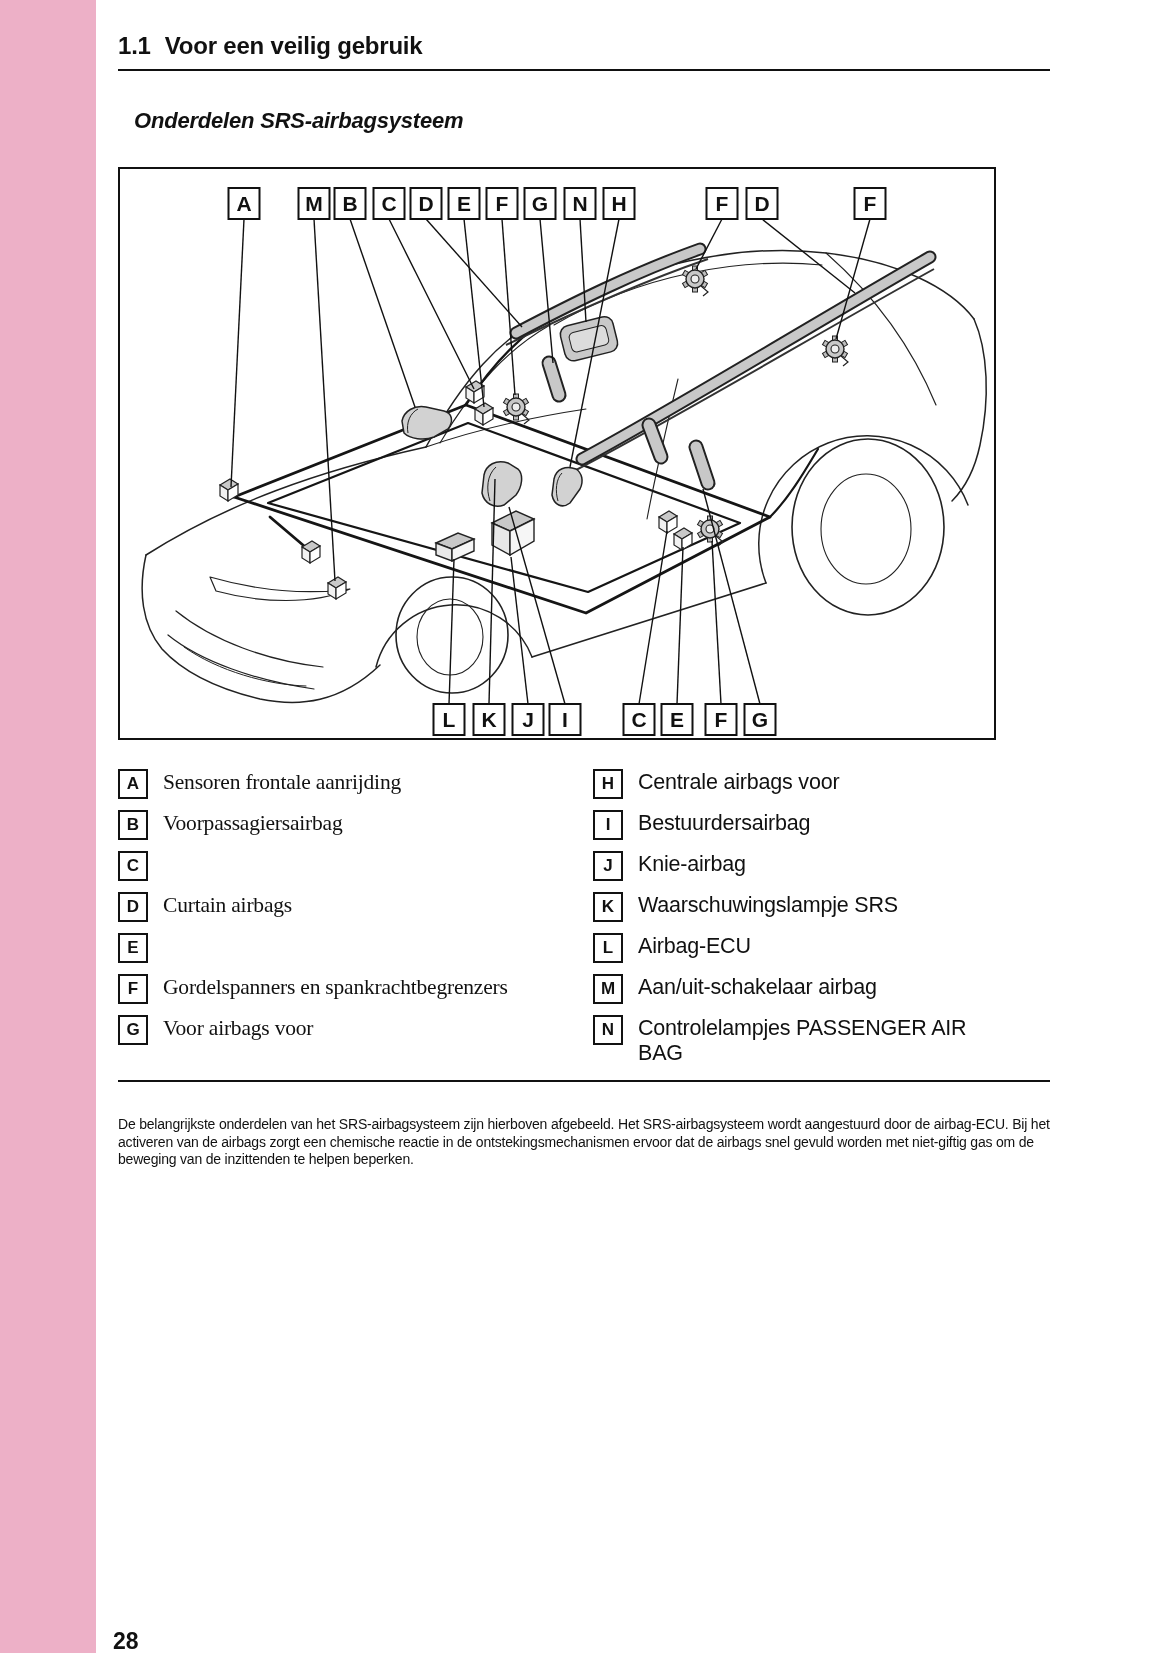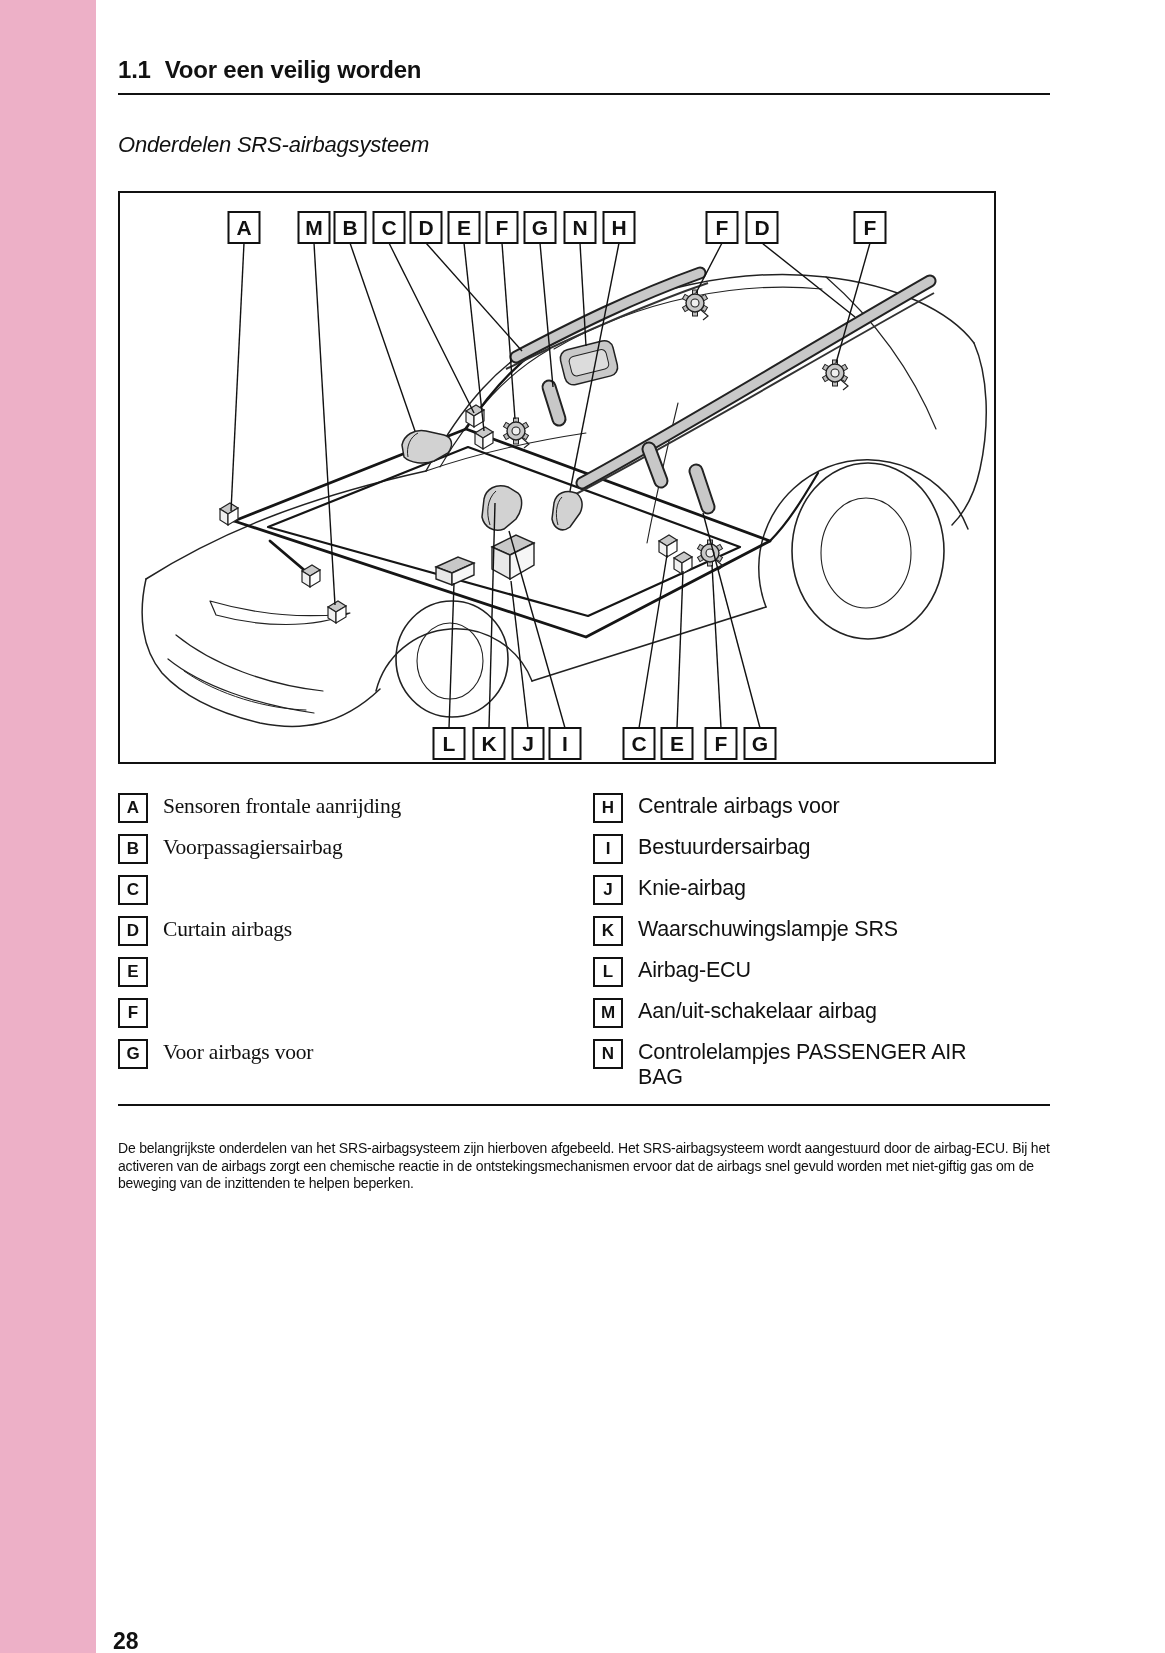--- a/index.html
+++ b/index.html
@@ -2,25 +2,25 @@
 <html><head>
 <meta charset="utf-8">
 <style>
   html,body{margin:0;padding:0;}
   body{
     width:1165px;height:1653px;position:relative;background:#ffffff;
     font-family:"Liberation Sans",sans-serif;color:#111;overflow:hidden;
   }
   .accent-bar{position:absolute;left:0;top:0;width:96px;height:1653px;}
   .content{position:absolute;left:118px;top:0;width:932px;}
-  .head-block{padding-top:56px;}
+  .head-block{padding-top:32px;}
   .page-title{font-size:24px;font-weight:bold;letter-spacing:-0.2px;display:flex;}
   .page-title .num{margin-right:14px;}
   .title-rule{border:none;border-top:2px solid #111;margin:9px 0 0 0;width:932px;}
-  .subsection{margin-top:37px;font-size:22px;font-weight:normal;font-style:italic;letter-spacing:-0.2px;}
+  .subsection{margin-top:37px;font-size:22px;font-weight:bold;font-style:italic;letter-spacing:-0.2px;margin-left:16px;}
   .figure{margin-top:33px;}
   svg text{font-family:"Liberation Sans",sans-serif;}
   .legend{display:flex;margin-top:24px;}
   .legend-col{display:flex;flex-direction:column;gap:10px;}
   .legend-col.left{width:475px;flex:none;}
   .legend-col.right{flex:1;}
   .legend-row{display:flex;align-items:flex-start;}
   .key-box{width:26px;height:26px;border:2px solid #111;font-weight:bold;font-size:17px;
     display:flex;align-items:center;justify-content:center;margin-right:15px;flex:none;margin-top:1px;background:#fff;}
   .legend-text{font-size:21.5px;line-height:1.16;letter-spacing:-0.2px;padding-top:2px;}
@@ -33,21 +33,21 @@
 </head>
 <body>
 
 <div class="accent-bar" style="background: rgb(237, 176, 199);"></div>
 
 <div class="content">
 
   <div class="head-block">
     <div class="page-title">
       <span class="num">1.1</span>
-      <span>Voor een veilig worden</span>
+      <span>Voor een veilig gebruik</span>
     </div>
     <hr class="title-rule">
   </div>
 
   <div class="subsection">Onderdelen SRS-airbagsysteem</div>
 
   <div class="figure">
     <svg id="car-svg" width="878" height="573" viewBox="0 0 878 573">
 
       <rect x="1" y="1" width="876" height="571" fill="#ffffff" stroke="#111" stroke-width="2"></rect>
@@ -317,20 +317,21 @@
         </div>
         <div class="legend-row">
           <span class="key-box">D</span>
           <span class="legend-text">Curtain airbags</span>
         </div>
         <div class="legend-row">
           <span class="key-box">E</span>
         </div>
         <div class="legend-row">
           <span class="key-box">F</span>
+          <span class="legend-text">Gordelspanners en spankrachtbegrenzers</span>
         </div>
         <div class="legend-row">
           <span class="key-box">G</span>
           <span class="legend-text">Voor airbags voor</span>
         </div>
       </div>
     <div class="legend-col right" id="legend-right">
         <div class="legend-row">
           <span class="key-box">H</span>
           <span class="legend-text">Centrale airbags voor</span>

